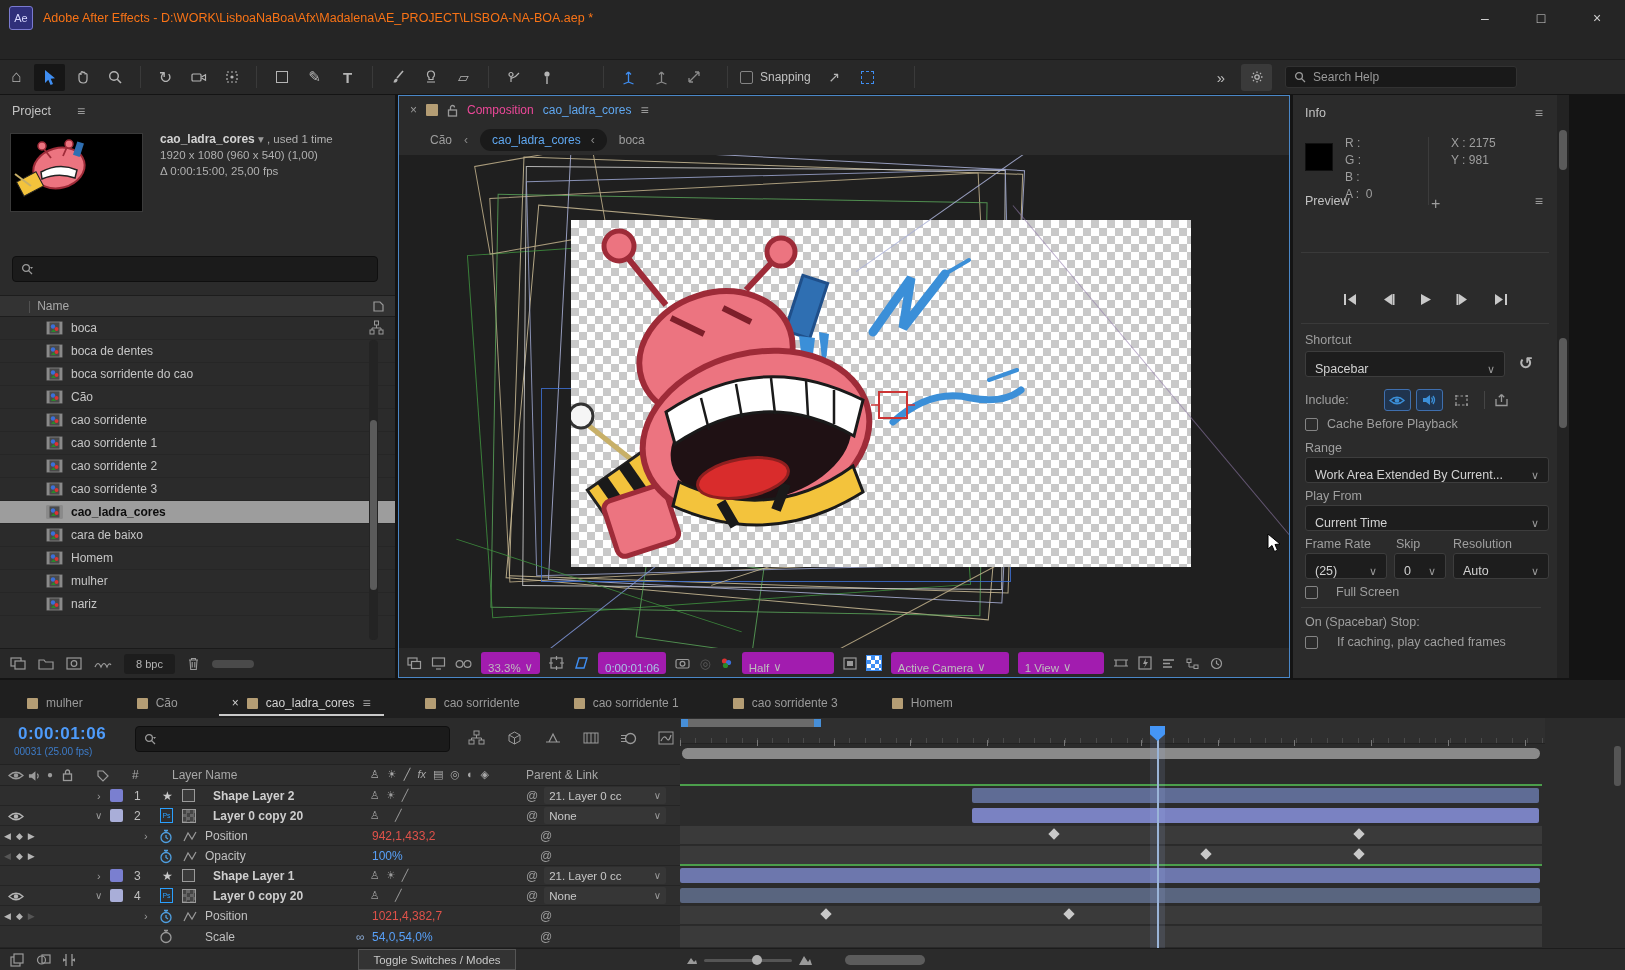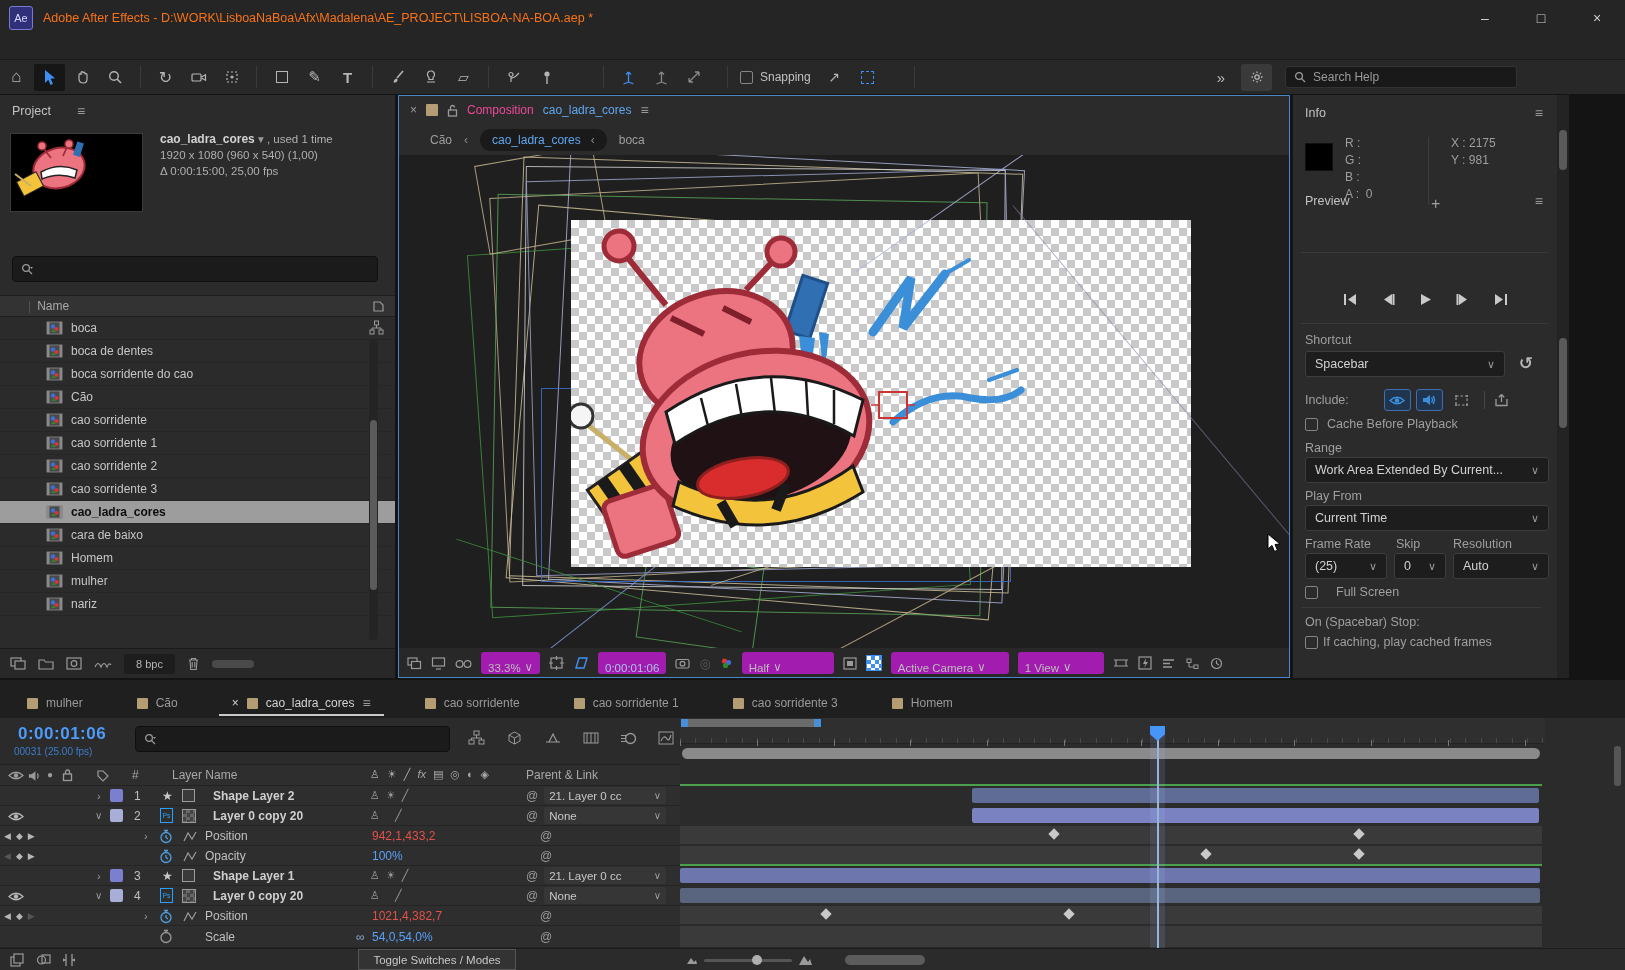--- a/index.html
+++ b/index.html
@@ -24,21 +24,21 @@
 #searchhelp{width:232px;height:22px;background:#191919;border:1px solid #323232;border-radius:3px;display:flex;align-items:center;gap:7px;padding:0 8px;color:#9a9a9a}
 
 .panel{position:absolute;background:#2b2b2b}
 .ptitle{color:#c2c2c2;font-size:12.5px}
 .hamb{color:#9a9a9a;font-size:14px}
 
 #projlist .prow{height:23px;display:flex;align-items:center;padding-left:46px;gap:8px;color:#c6c6c6;border-bottom:1px solid #262626}
 #projlist .prow.selected{background:#9d9d9d;color:#0d0d0d;font-weight:bold}
 .filmicon{flex:0 0 auto}
 
-.dd{background:#1d1d1d;border:1px solid #3d3d3d;border-radius:3px;height:26px;display:flex;align-items:center;padding:0 9px;color:#d2d2d2;font-size:12.5px}
+.dd{background:#1d1d1d;border:1px solid #3d3d3d;border-radius:3px;height:26px;display:flex;align-items:flex-end;padding:0 9px;color:#d2d2d2;font-size:12.5px}
 .dd .car{margin-left:auto;color:#9a9a9a;font-size:11px}
 .cb{width:13px;height:13px;border:1px solid #848484;border-radius:2px;display:inline-block;flex:0 0 auto}
 .lbl{color:#9f9f9f;font-size:12.5px}
 
 #canvas{position:absolute;left:399px;top:155px;width:890px;height:493px;background:#1f1f1f;overflow:hidden}
 .wf{position:absolute;border:1px solid;opacity:.85}
 .wline{position:absolute;border-top:1px solid;opacity:.85}
 #checker{position:absolute;left:172px;top:65px;width:620px;height:347px;background-color:#fff;background-image:linear-gradient(45deg,#c9c9c9 25%,transparent 25%,transparent 75%,#c9c9c9 75%),linear-gradient(45deg,#c9c9c9 25%,transparent 25%,transparent 75%,#c9c9c9 75%);background-size:16px 16px;background-position:0 0,8px 8px;z-index:2}
 #compoutline{position:absolute;left:398px;top:95px;width:892px;height:583px;border:1px solid #4a87c7;pointer-events:none;z-index:40}
 
@@ -717,21 +717,21 @@
   <div class="dd abs" style="left:160px;top:458px;width:96px">
       <span>Auto</span>
       <span class="car">∨</span>
     </div>
   <div class="abs" style="left:12px;top:490px;display:flex;align-items:center;gap:18px">
     <span class="cb"></span>
     <span class="lbl">Full Screen</span>
   </div>
   <div class="abs" style="left:8px;top:512px;width:240px;height:1px;background:#3a3a3a"></div>
   <div class="abs lbl" style="left:12px;top:520px">On (Spacebar) Stop:</div>
-  <div class="abs" style="left:12px;top:540px;display:flex;align-items:center;gap:5px">
+  <div class="abs" style="left:12px;top:540px;display:flex;align-items:center;gap:19px">
     <span class="cb"></span>
     <span class="lbl">If caching, play cached frames</span>
   </div>
 </div>
 <div id="rightsb">
   <div class="sbthumb" style="top:35px;height:40px"></div>
   <div class="sbthumb" style="top:243px;height:90px"></div>
 </div>
 
 <div id="tltabs">

